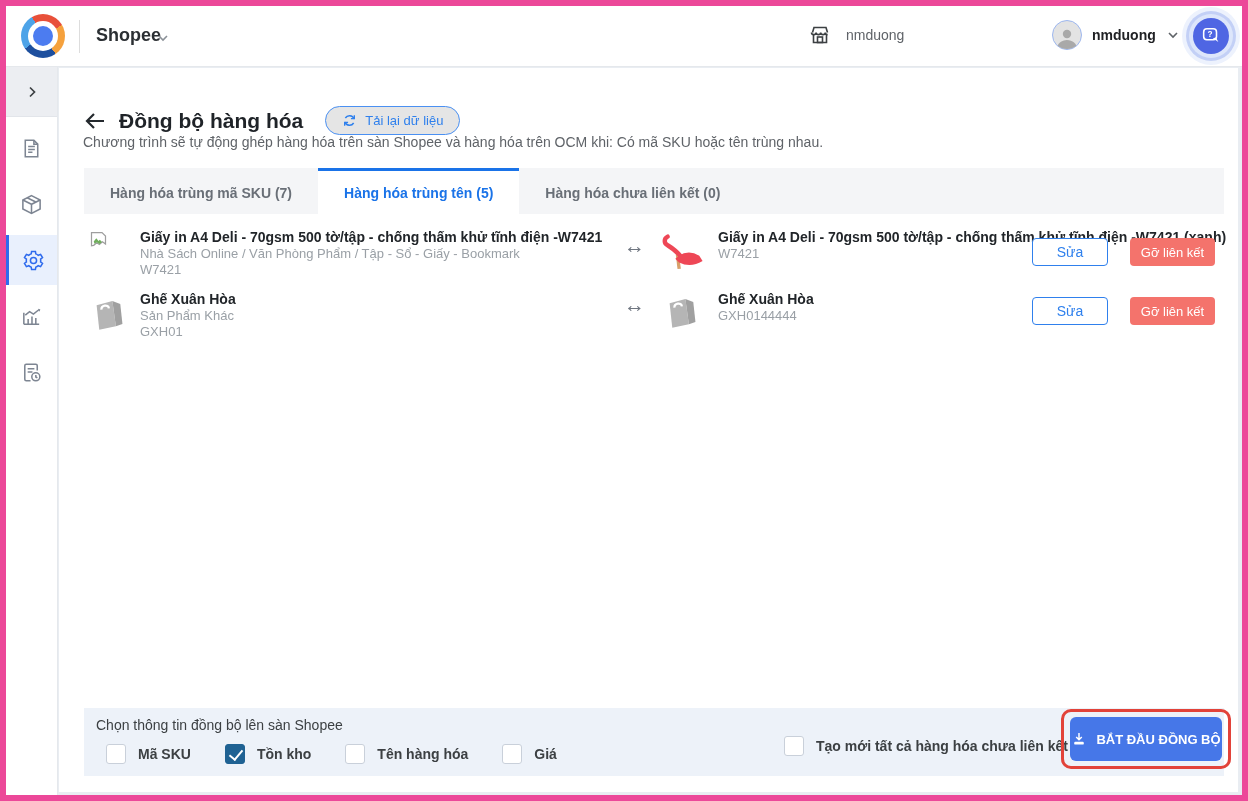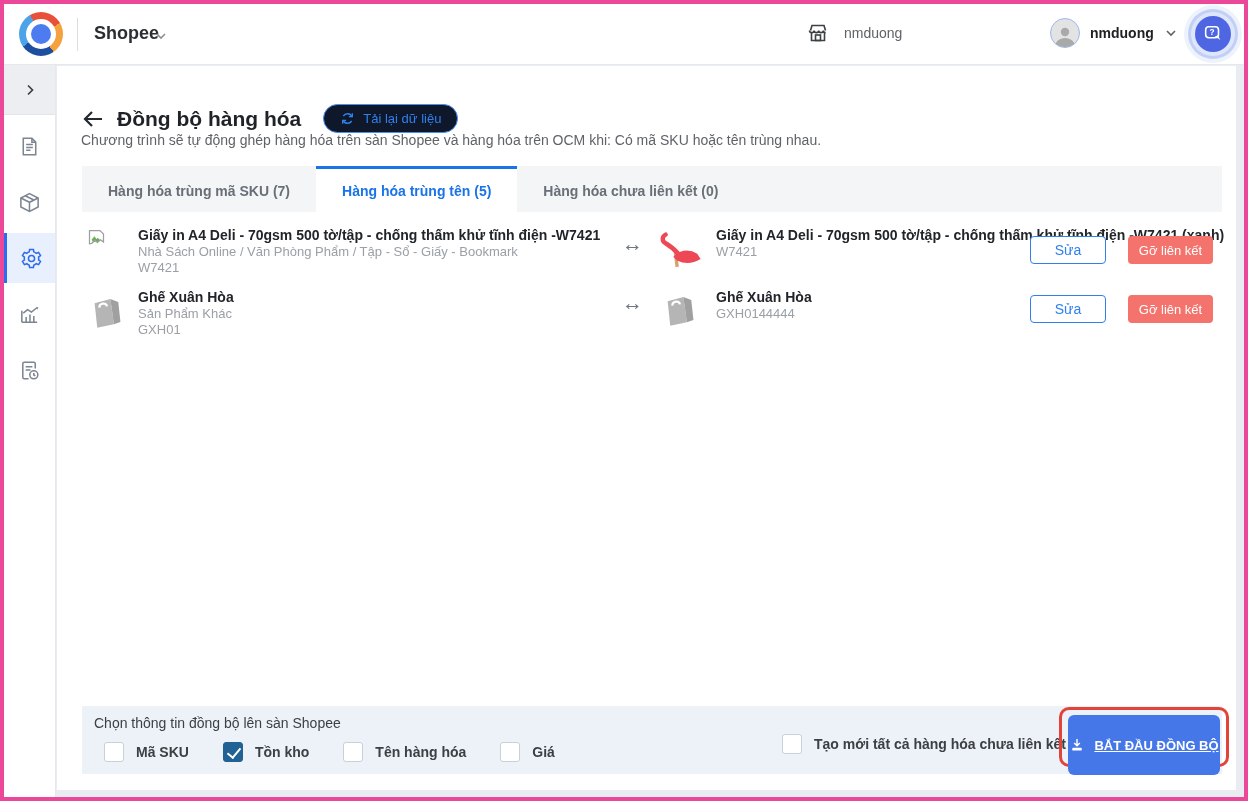--- a/index.html
+++ b/index.html
@@ -1,18 +1,18 @@
 <!DOCTYPE html>
 <html><head>
 <meta charset="utf-8">
 <style>
   * { box-sizing: border-box; margin: 0; padding: 0; }
   body { font-family: "Liberation Sans", sans-serif; background:#fff; }
   .frame { position:relative; width:1248px; height:801px; background:#e9edf2;
-           border:4px solid #ec4899; overflow:hidden; }
+           border:6px solid #ec4899; overflow:hidden; }
 
   
   .header { position:absolute; top:0; left:0; right:0; height:61px; background:#fff;
             border-bottom:1px solid #e5e8ec; z-index:6; }
   .logo { position:absolute; left:15px; top:8px; width:44px; height:44px; border-radius:50%;
           background:conic-gradient(from -30deg,#e8503a 0 90deg,#f5a13d 90deg 175deg,#1d4f9e 175deg 265deg,#4da3e8 265deg 360deg); }
   .logo::before { content:""; position:absolute; inset:7px; border-radius:50%; background:#fff; }
   .logo::after { content:""; position:absolute; inset:12px; border-radius:50%; background:#4c7cf0; }
   .hdr-divider { position:absolute; left:73px; top:14px; height:33px; width:1px; background:#ddd; }
   .brand { position:absolute; left:90px; top:19px; font-size:18px; font-weight:bold; color:#2b2f33; }
@@ -35,21 +35,21 @@
   .sb-item { height:50px; margin-top:6px; display:flex; align-items:center; justify-content:center; color:#7d8592; }
   .sb-item.active { background:#e9f0fd; border-left:3px solid #2f6bed; color:#2f6bed; }
 
   
   .main { position:absolute; left:53px; top:62px; width:1179px; height:724px; background:#fff; }
 
   .title-row { position:absolute; left:24px; top:22px; display:flex; align-items:center;margin-top:16px; }
   .back-arrow { width:24px; height:24px; color:#24292e; margin-right:12px; cursor:pointer; }
   .page-title { font-size:21px; font-weight:bold; color:#1f2328; }
   .reload-pill { margin-left:22px; height:29px; padding:0 16px; border:1px solid #4a90f2; border-radius:15px;
-                 background:#0f172a; color:#2f80ed; font-size:13px; display:flex; align-items:center; gap:8px; cursor:pointer; }
+                 background:#e5e5e5; color:#2f80ed; font-size:13px; display:flex; align-items:center; gap:8px; cursor:pointer; }
   .page-desc { position:absolute; left:24px; top:66px; font-size:14px; color:#5f6368; }
 
   
   .tabbar { position:absolute; left:25px; right:14px; top:100px; height:46px; background:#f4f5f7; display:flex; }
   .tab { padding:0 26px; display:flex; align-items:center; font-size:14px; font-weight:bold;
          color:#696f77; border-top:3px solid transparent; cursor:pointer; }
   .tab.active { background:#fff; color:#1a73e8; border-top:3px solid #1a73e8; }
 
   
   .rows { position:absolute; left:0; right:0; top:158px; }
@@ -75,23 +75,23 @@
   .opt { display:flex; align-items:center; margin-right:34px; cursor:pointer; }
   .cbox { width:20px; height:20px; background:#fff; border:1px solid #c9d0da; border-radius:3px;
           margin-right:12px; position:relative; }
   .cbox.checked { background:#1f6293; border-color:#1f6293; }
   .cbox.checked::after { content:""; position:absolute; left:6px; top:2px; width:6px; height:11px;
           border:solid #fff; border-width:0 2px 2px 0; transform:rotate(40deg); }
   .opt-label { font-size:14px; color:#3c4043;font-weight:bold; }
   .opt-create { position:absolute; left:700px; top:28px; }
   .sync-annotation { position:absolute; left:977px; top:1px; width:170px; height:60px;
                      border:3px solid #e2433a; border-radius:10px; }
-  .btn-sync { position:absolute; left:6px; top:5px; width:152px; height:60px; background:#4677e8;
+  .btn-sync { position:absolute; left:6px; top:5px; width:152px; height:44px; background:#4677e8;
               border:none; border-radius:6px; color:#fff; font-size:13px; font-weight:bold;
-              display:flex; align-items:center; justify-content:center; gap:9px; cursor:pointer; font-family:inherit;text-decoration:underline; }
+              display:flex; align-items:center; justify-content:center; gap:9px; cursor:pointer; font-family:inherit; }
 
   .icon { display:inline-block; line-height:0; }
 </style>
 </head>
 <body>
 
 <div class="frame">
 
   <div class="header">
     <div class="logo"></div>

